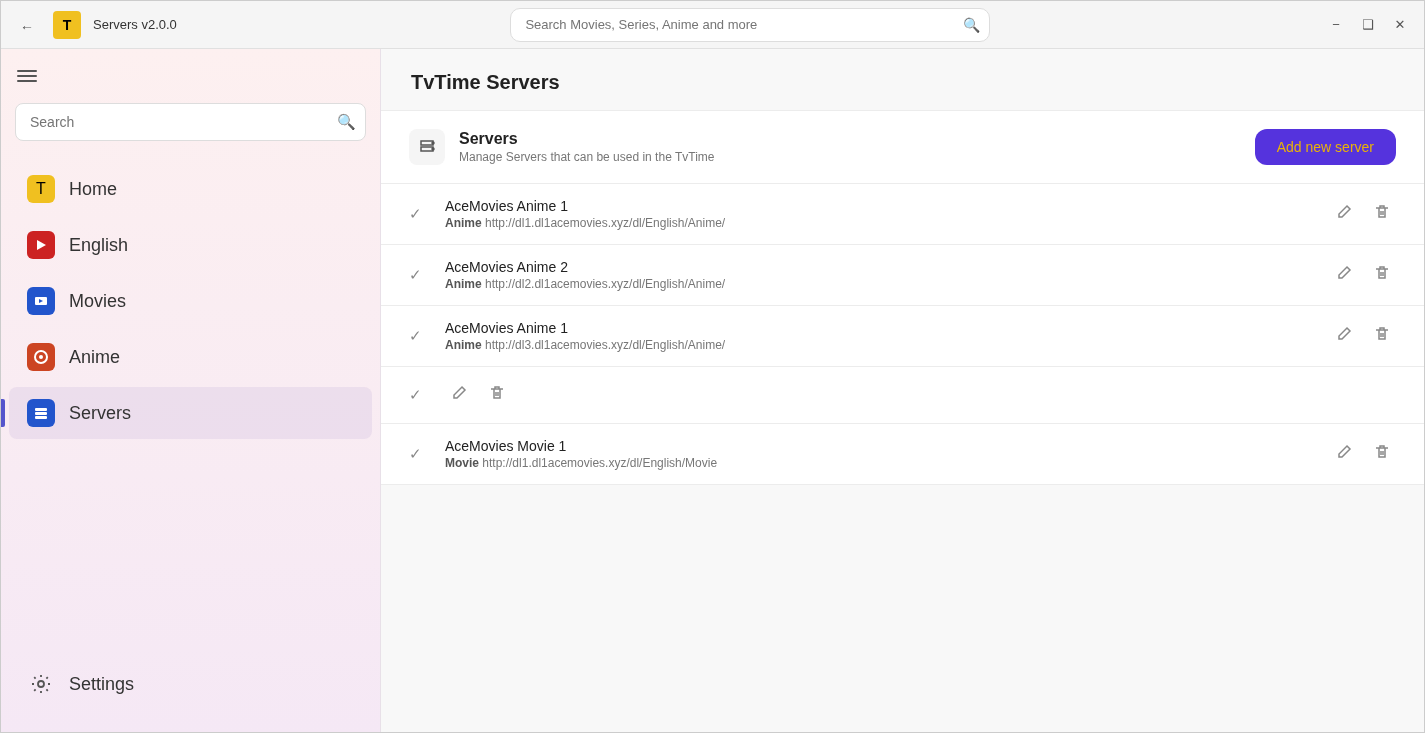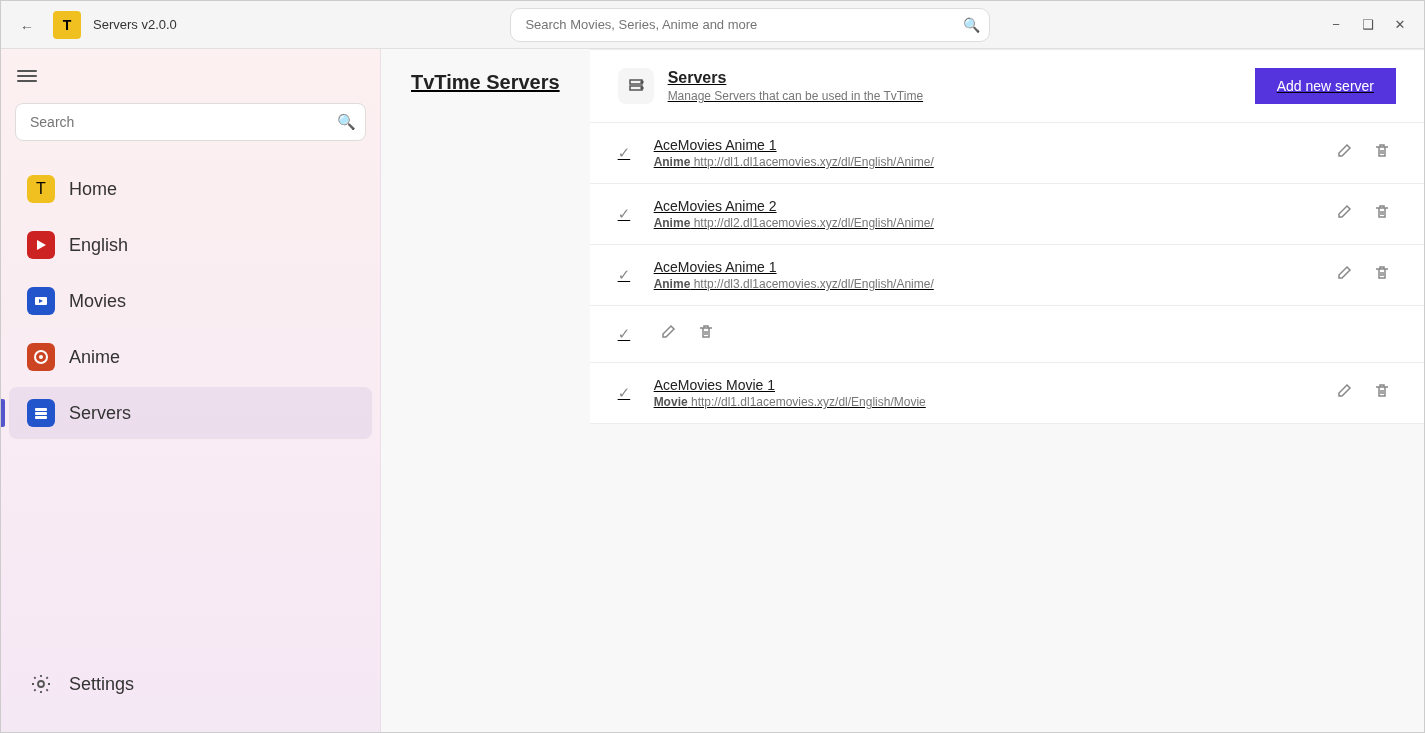--- a/index.html
+++ b/index.html
@@ -201,22 +201,21 @@
       text-align: center;
     }
     .sidebar-bottom {
       padding: 12px 8px 20px 0;
     }
     .content-area {
       flex: 1;
       background: #f8f8f8;
       overflow-y: auto;
       display: flex;
-      flex-direction: row;
-      text-decoration: underline;
+      flex-direction: column;
     }
     .content-header {
       padding: 22px 30px 16px 30px;
       background: #f8f8f8;
     }
     .content-title {
       font-size: 20px;
       font-weight: 600;
       color: #222;
     }
@@ -254,23 +253,23 @@
       font-weight: 600;
       color: #222;
     }
     .section-subtitle {
       font-size: 12px;
       color: #777;
       margin-top: 2px;
     }
     .add-server-btn {
       background: #5533dd;
-      color: #ffffff;
+      color: #eab308;
       border: none;
-      border-radius: 0;
+      border-radius: 12px;
       padding: 10px 22px;
       font-size: 14px;
       font-weight: 500;
       cursor: pointer;
     }
     .server-list {
       background: #fff;
     }
     .server-item {
       display: flex;

